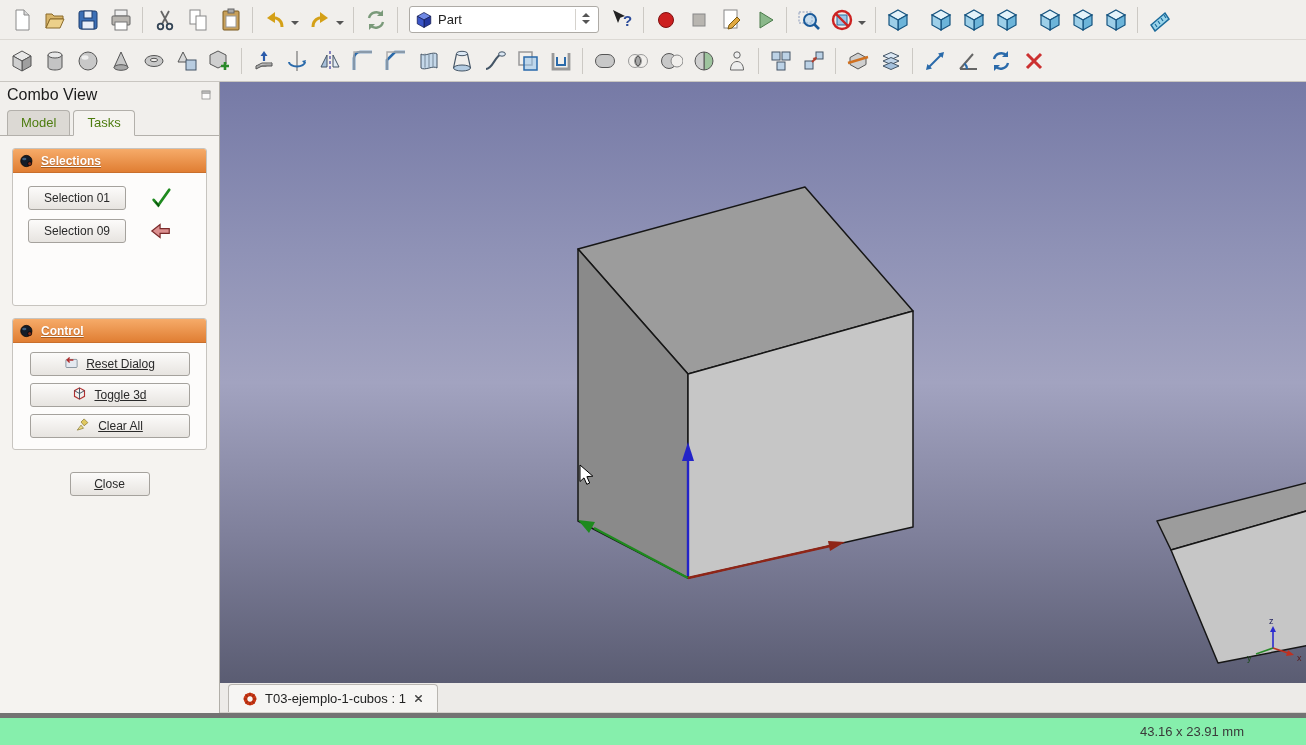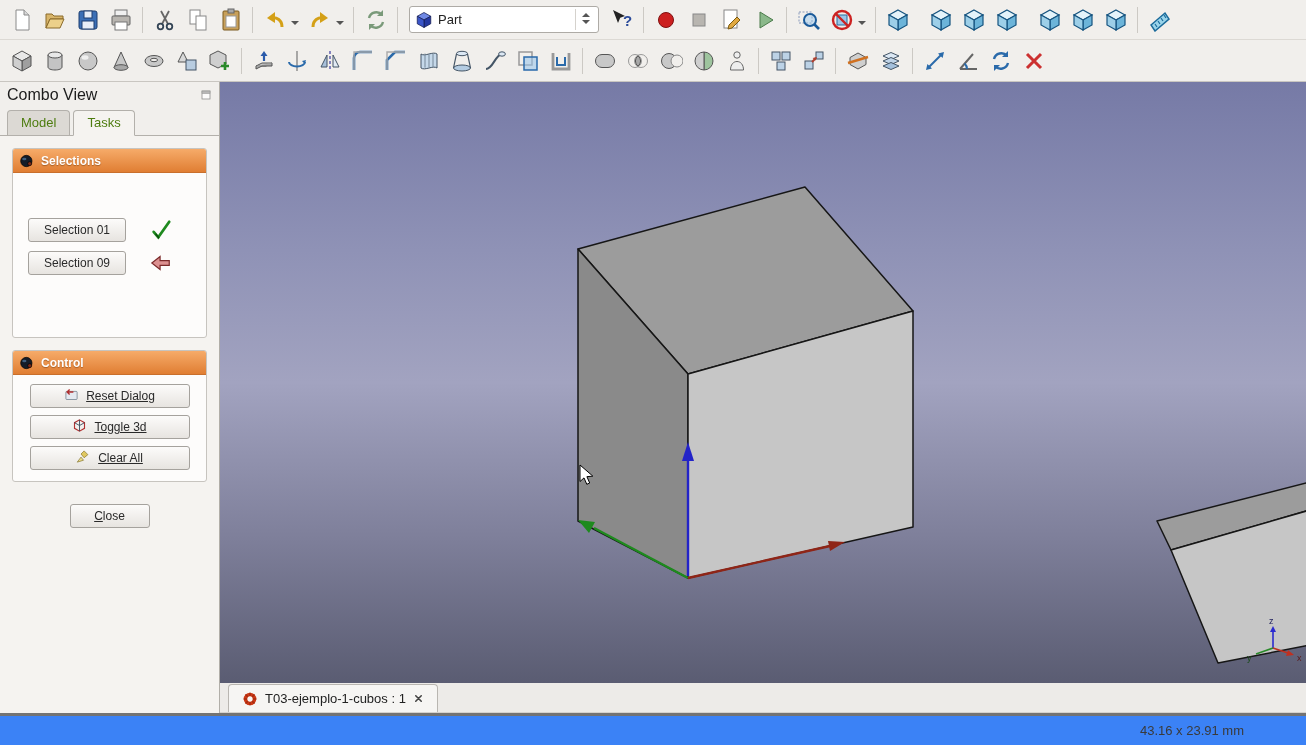--- a/index.html
+++ b/index.html
@@ -55,23 +55,24 @@
   }
   .tab.active { background:#f5f3f0; border-bottom:1px solid #f5f3f0; margin-bottom:-1px; }
   .tasks-body { background:#f5f3f0; position:absolute; top:54px; bottom:0; left:0; right:0; padding:12px 12px 0; }
 
   .group { background:#fdfcfb; border:1px solid #c7c4bf; border-radius:3px; margin-bottom:12px; }
   .group-header {
     height:24px; display:flex; align-items:center; gap:6px; padding:0 6px;
     background:linear-gradient(#f6ab69, #e07e33); border-bottom:1px solid #c96f2c;
     border-radius:2px 2px 0 0; color:#fff; font-weight:bold; font-size:12px;
     text-shadow:0 1px 1px rgba(90,40,0,.45);
+    text-decoration:underline;
   }
   .gh-icon { display:flex; }
-  .sel-body { padding:13px 0 0; height:132px;margin-top:32px; }
+  .sel-body { padding:13px 0 0; height:132px; }
   .sel-row { display:flex; align-items:center; gap:24px; margin:0 0 9px 15px; }
   .btn {
     background:linear-gradient(#fcfbfa, #e7e4e0); border:1px solid #a5a29d; border-radius:3px;
     font-size:12px; color:#2a2a2a; padding:4px 8px; font-family:inherit;
   }
   .sel-btn { width:98px; text-align:center; }
   .sel-status { display:flex; }
   .ctl-body { padding:9px 0; }
   .ctl-btn { display:flex; align-items:center; justify-content:center; gap:7px; width:160px; margin:0 auto 7px; height:24px;text-decoration:underline; }
   .ctl-btn:last-child { margin-bottom:2px; }
@@ -95,21 +96,21 @@
   .doc-tab {
     display:flex; align-items:center; gap:7px; height:28px; padding:0 13px;
     background:#f6f5f3; border:1px solid #b9b6b1; border-bottom:none;
     border-radius:4px 4px 0 0; font-size:13px; color:#222;
   }
   .doc-ic, .tab-close { display:flex; }
 
   
   .status-bar {
     position:absolute; left:0; bottom:0; width:1306px; height:32px;
-    background:#3b82f6; border-top:3px solid #737373;
+    background:#86efac; border-top:5px solid #737373;
     display:flex; align-items:center; justify-content:flex-end; padding-right:62px;
     font-size:13px; color:#3a3a3a;
   }
 </style>
 </head>
 <body>
 
 <div class="app">
 
   <div class="toolbar-row row1">

